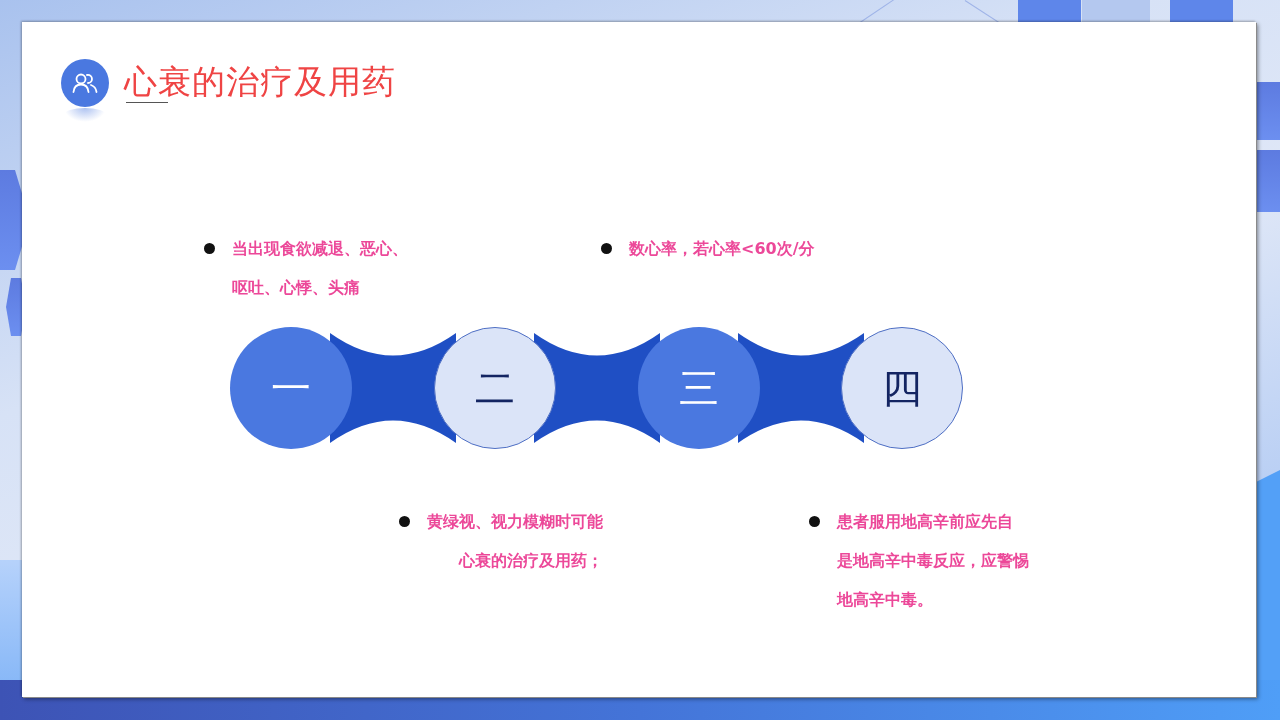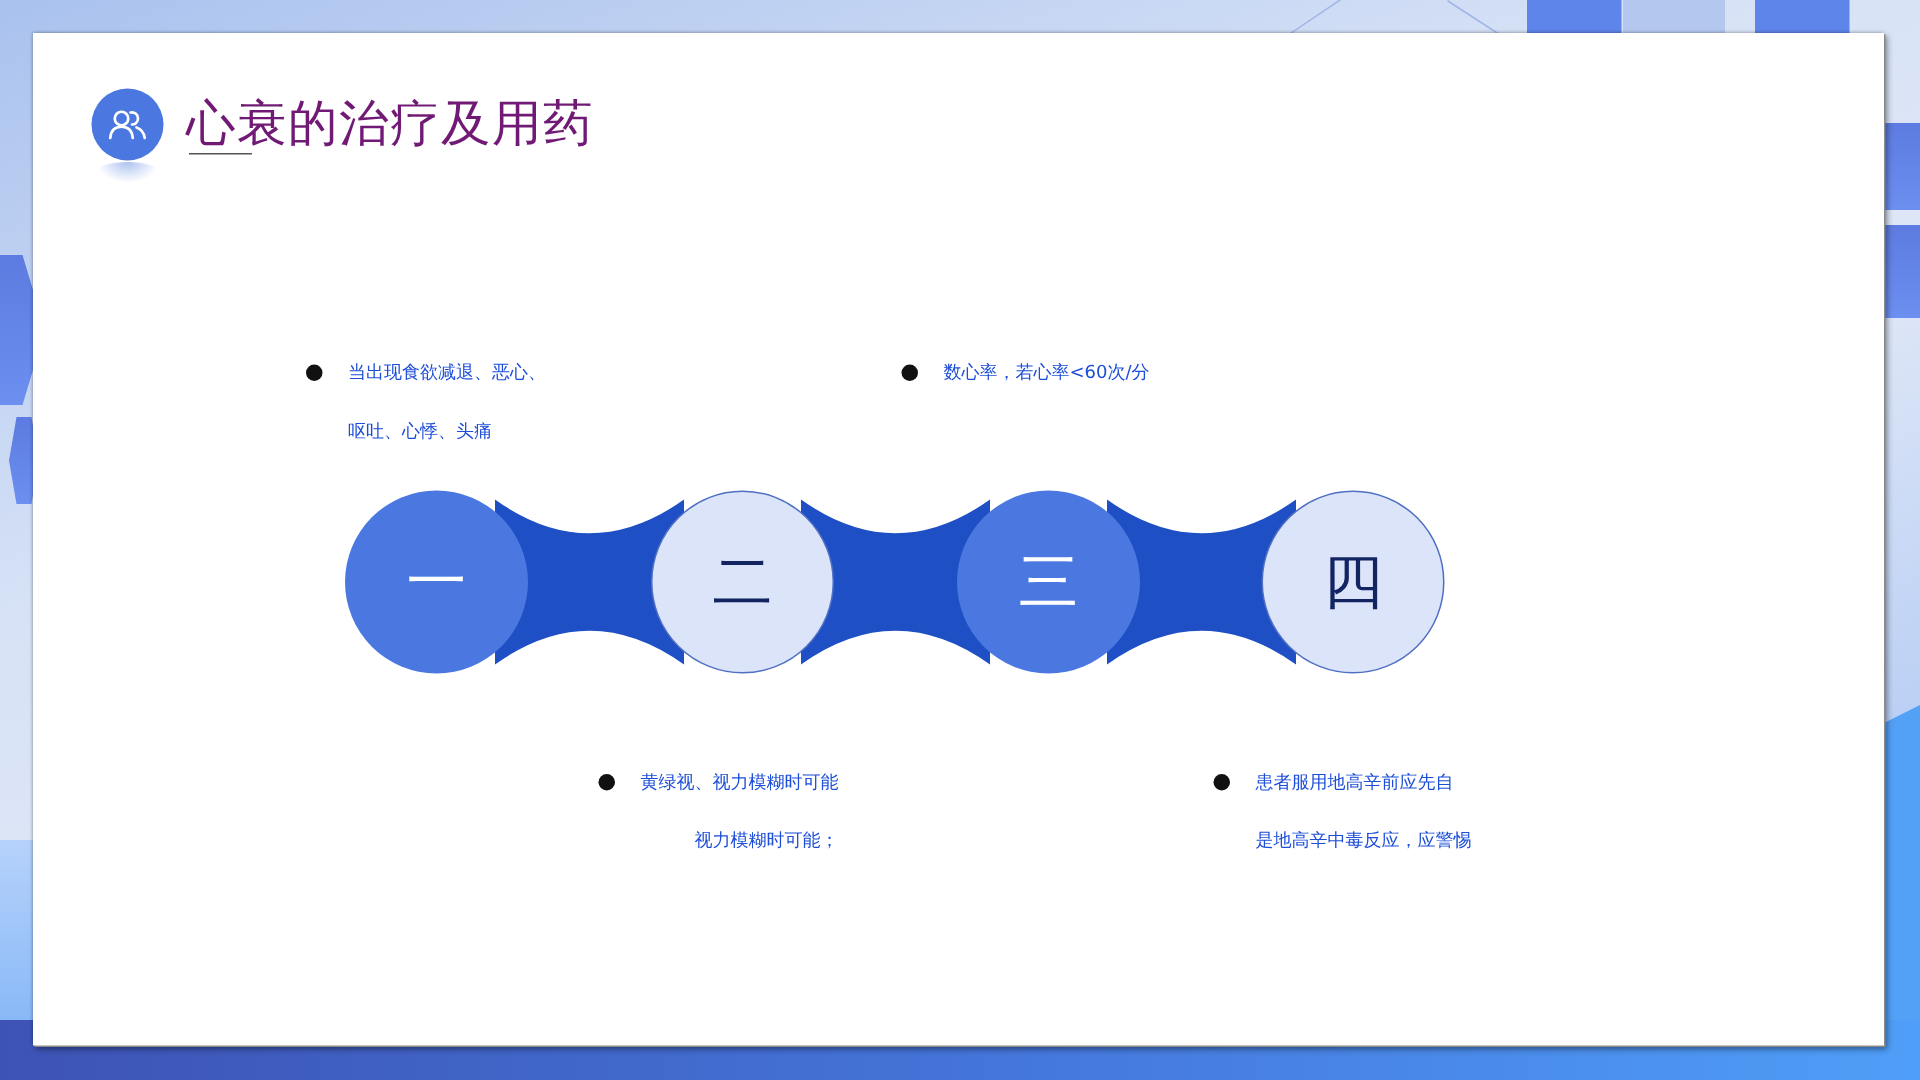--- a/index.html
+++ b/index.html
@@ -43,26 +43,26 @@
       border-radius: 50%; background: #4a78e0;
       display: flex; align-items: center; justify-content: center;
     }
     .title-icon-reflect {
       position: absolute; left: 64px; top: 108px; width: 42px; height: 14px;
       border-radius: 50%;
       background: radial-gradient(ellipse at top, rgba(74,120,224,0.45), rgba(74,120,224,0) 70%);
     }
     .page-title {
       position: absolute; left: 124px; top: 60px;
-      font-size: 33px; color: #701a75; letter-spacing: 1px; line-height: 44px;
+      font-size: 33px; color: #ef4444; letter-spacing: 1px; line-height: 44px;
     }
     .title-underline {
       position: absolute; left: 126px; top: 102px; width: 42px; height: 1px; background: #555;
     }
-    .bullet-block { position: absolute; font-size: 12px; color: #1d4ed8; line-height: 39px; }
+    .bullet-block { position: absolute; font-size: 16px; color: #ec4899; line-height: 39px; font-weight: bold; }
     .bullet-dot {
       position: absolute; left: -28px; top: 14px; width: 11px; height: 11px;
       border-radius: 50%; background: #111;
     }
     .timeline { position: absolute; left: 0; top: 0; width: 1280px; height: 720px; pointer-events: none; }
     .node {
       position: absolute; width: 122px; height: 122px; border-radius: 50%;
       display: flex; align-items: center; justify-content: center;
       font-size: 40px; line-height: 1; pointer-events: auto;
     }
@@ -129,20 +129,21 @@
 </div>
 
 <div class="bullet-block" style="left:629px;top:229px;">
   <span class="bullet-dot"></span>
   <div>数心率，若心率&lt;60次/分</div>
 </div>
 
 <div class="bullet-block" style="left:427px;top:502px;text-align:right;">
   <span class="bullet-dot"></span>
   <div>黄绿视、视力模糊时可能</div>
-  <div>视力模糊时可能；</div>
+  <div>心衰的治疗及用药；</div>
 </div>
 
 <div class="bullet-block" style="left:837px;top:502px;">
   <span class="bullet-dot"></span>
   <div>患者服用地高辛前应先自</div>
   <div>是地高辛中毒反应，应警惕</div>
+  <div>地高辛中毒。</div>
 </div>
 
 </body></html>

